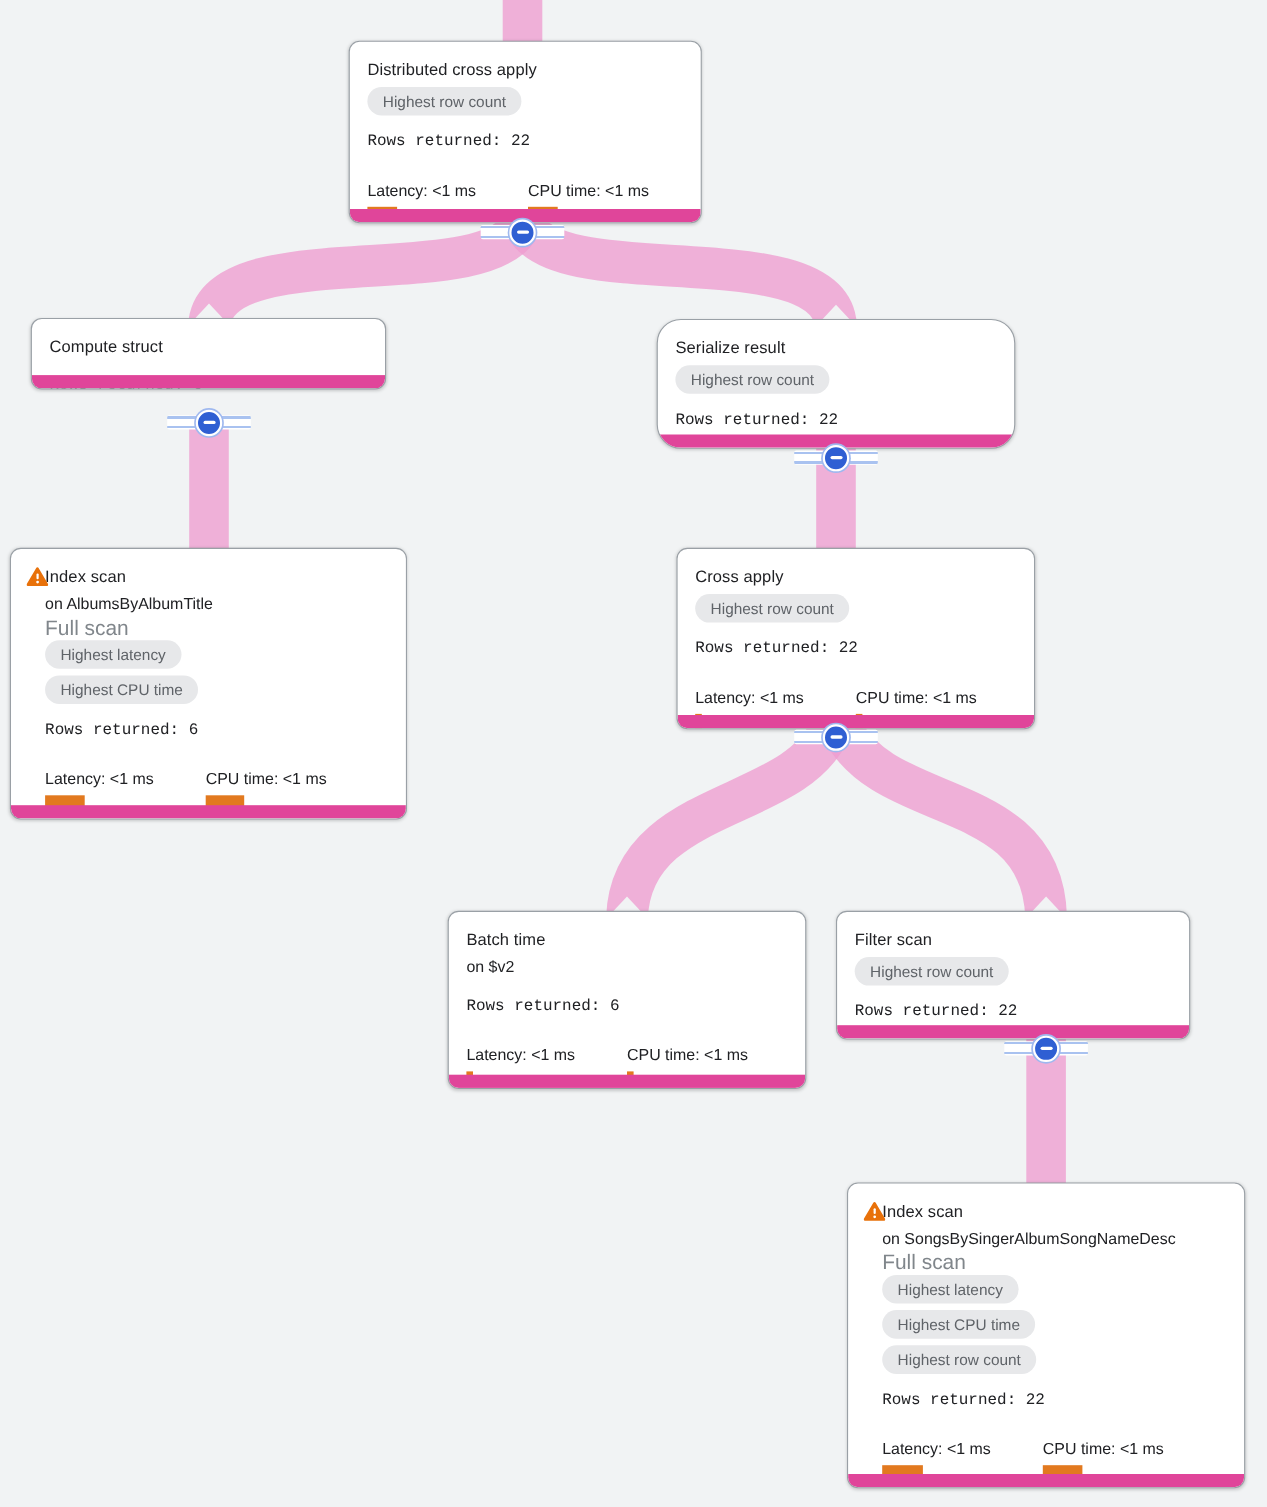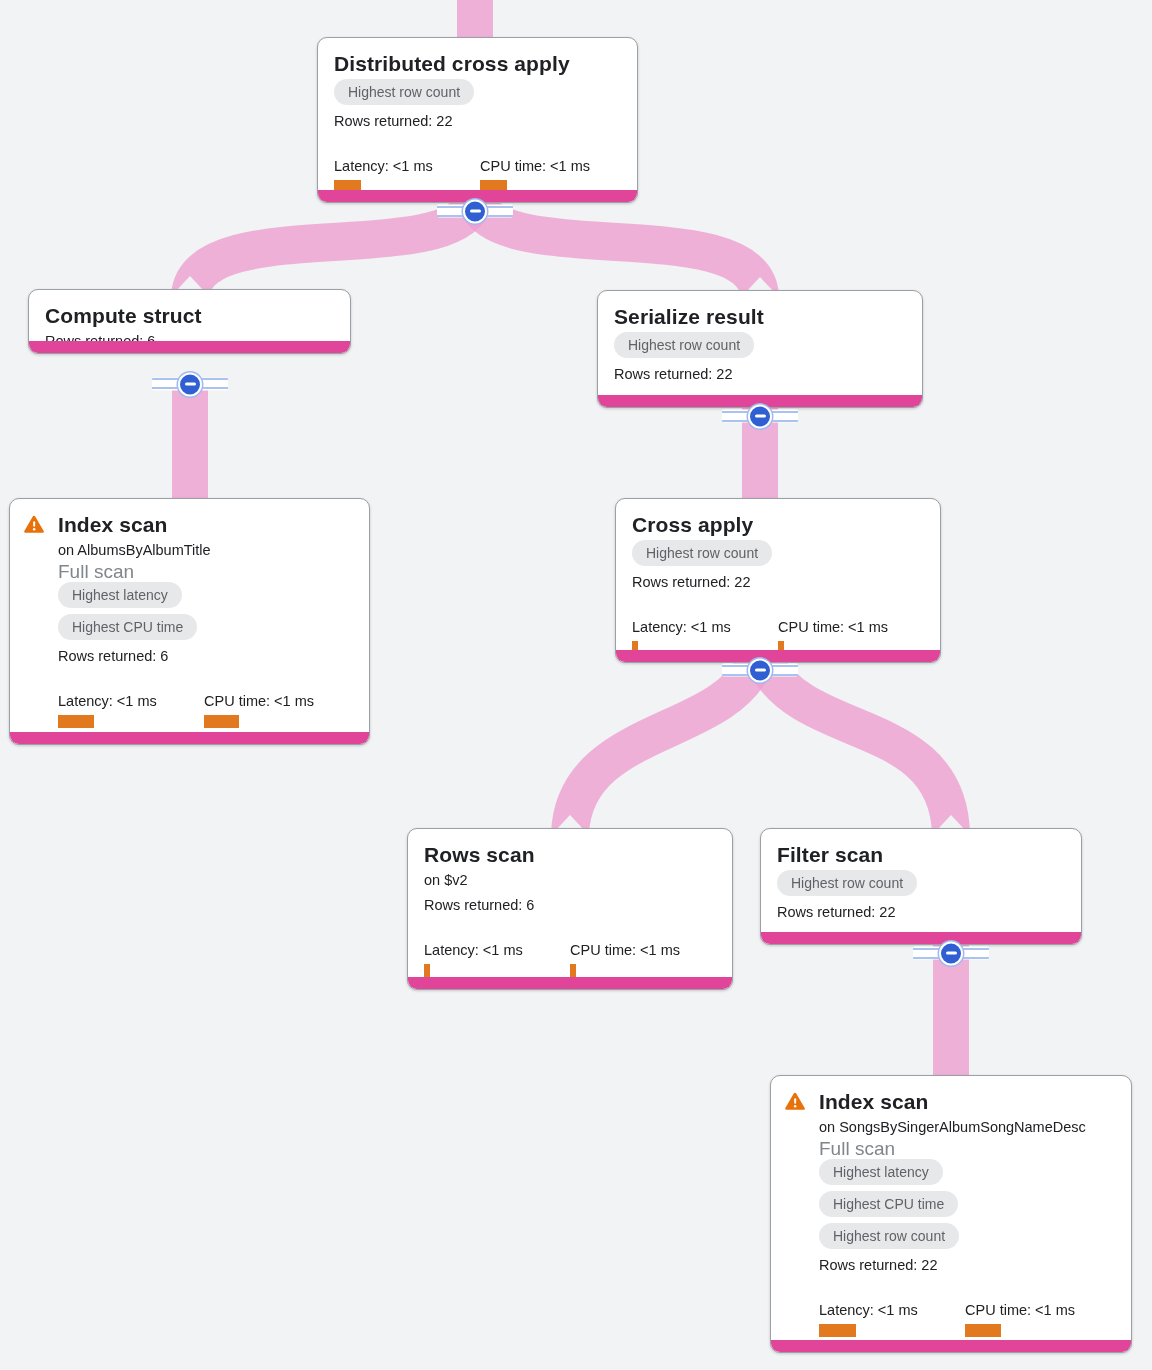--- a/index.html
+++ b/index.html
@@ -15,29 +15,29 @@
   }
   .canvas{position:relative;width:1152px;height:1370px;background:var(--bg);overflow:hidden;}
   .edge-layer{position:absolute;left:0;top:0;}
   .card{
     position:absolute; background:var(--card-bg);
     border:1px solid var(--card-border); border-radius:10px;
     box-shadow:0 1px 3px rgba(0,0,0,.18);
     box-sizing:border-box; overflow:hidden;
   }
   .card-body{padding:13px 16px 0 16px;}
-  .card-body.indented{padding-left:48px;}
-  .node-title{font-size:21px;font-weight:700;line-height:22px;letter-spacing:.1px;margin:2px 0 4px 0;}
+  .card-body.indented{padding-left:31px;}
+  .node-title{font-size:15px;font-weight:400;line-height:22px;letter-spacing:.1px;margin:2px 0 4px 0;}
   .node-sub{font-size:14.5px;line-height:21px;}
   .node-scan{font-size:19px;line-height:21px;color:var(--text-muted);}
   .pill{
     display:block;width:fit-content;background:var(--badge-bg);color:var(--badge-text);
     font-size:14px;font-weight:500;line-height:18px;padding:4px 14px;border-radius:14px;margin:0 0 6px 0;
   }
-  .node-rows{font-size:14.5px;line-height:21px;margin-top:4px;}
+  .node-rows{font-size:14.5px;line-height:21px;margin-top:14px;font-family:Liberation Mono, monospace;}
   .metrics{display:flex;margin-top:24px;}
   .metric{width:146px;flex:none;}
   .metric-label{font-size:14.5px;line-height:20px;}
   .metric-bar{height:13px;background:var(--bar);margin-top:4px;}
   .footer-bar{position:absolute;left:0;right:0;bottom:0;height:12px;background:var(--footer);}
   .warning-badge{position:absolute;left:14px;top:16px;width:20px;height:19px;}
   .collapse-btn{
     position:absolute;width:76px;height:13px;transform:translate(-50%,-50%);
     background:linear-gradient(180deg,#fff 0 1px,var(--stripe) 1px 3px,#fff 3px 10px,var(--stripe) 10px 12px,#fff 12px 13px);
     border-radius:2px;display:flex;align-items:center;justify-content:center;cursor:pointer;
@@ -92,21 +92,21 @@
         </div>
         <div class="footer-bar"></div>
       </div>
       <div class="card" style="left: 28px; top: 289px; width: 323px; height: 65px;">
         <div class="card-body">
           <div class="node-title">Compute struct</div>
           <div class="node-rows">Rows returned: 6</div>
         </div>
         <div class="footer-bar"></div>
       </div>
-      <div class="card" style="left: 597px; top: 290px; width: 326px; height: 118px;">
+      <div class="card" style="left: 597px; top: 290px; width: 326px; height: 118px; border-radius: 22px;">
         <div class="card-body">
           <div class="node-title">Serialize result</div>
           <div class="pill">Highest row count</div>
           <div class="node-rows">Rows returned: 22</div>
         </div>
         <div class="footer-bar"></div>
       </div>
       <div class="card" style="left: 9px; top: 498px; width: 361px; height: 247px;">
         <span class="warning-badge"><svg width="20" height="19" viewBox="0 0 24 22">
             <path d="M12 2 L22.3 19.5 H1.7 Z" fill="var(--warn)" stroke="var(--warn)" stroke-width="3" stroke-linejoin="round"></path>
@@ -146,21 +146,21 @@
             <div class="metric">
               <div class="metric-label">CPU time: &lt;1 ms</div>
               <div class="metric-bar" style="width: 6px;"></div>
             </div>
           </div>
         </div>
         <div class="footer-bar"></div>
       </div>
       <div class="card" style="left: 407px; top: 828px; width: 326px; height: 162px;">
         <div class="card-body">
-          <div class="node-title">Rows scan</div>
+          <div class="node-title">Batch time</div>
           <div class="node-sub">on $v2</div>
           <div class="node-rows">Rows returned: 6</div>
           <div class="metrics">
             <div class="metric">
               <div class="metric-label">Latency: &lt;1 ms</div>
               <div class="metric-bar" style="width: 6px;"></div>
             </div>
             <div class="metric">
               <div class="metric-label">CPU time: &lt;1 ms</div>
               <div class="metric-bar" style="width: 6px;"></div>

